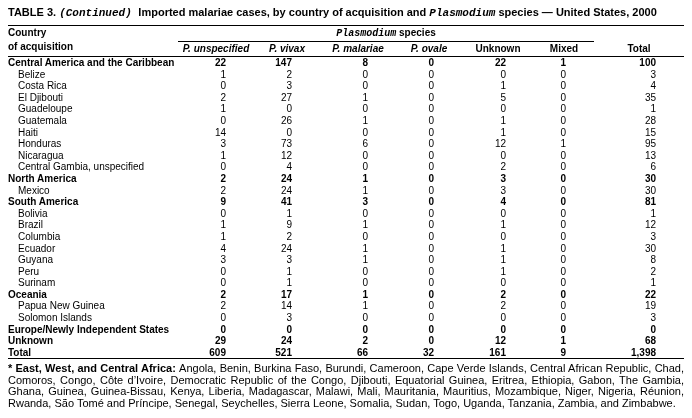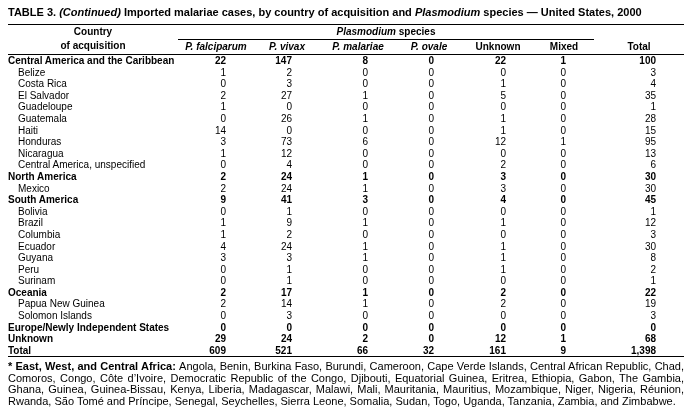--- a/index.html
+++ b/index.html
@@ -6,29 +6,29 @@
   html, body { margin: 0; padding: 0; }
   body {
     width: 692px; height: 418px;
     background: #ffffff; color: #000000;
     font-family: "Liberation Sans", sans-serif;
     overflow: hidden;
   }
   .page { padding: 6px 8px 0 8px; }
 
   .title { font-size: 11px; font-weight: bold; line-height: 13px; margin-bottom: 5px; }
-  .it { font-style: italic; }
+  .it { font-style: italic; font-family: Liberation Mono, monospace; }
 
   table {
     border-collapse: collapse; table-layout: fixed;
     width: 676px; border-top: 1px solid #000;
   }
   thead { border-bottom: 1px solid #000; }
   th { font-size: 10px; font-weight: bold; padding: 0; }
-  th.country { text-align: center; vertical-align: top; }
+  th.country { text-align: left; vertical-align: top; }
   .country-line { line-height: 14px; }
   th.group { border-bottom: 1px solid #000; line-height: 14px; font-weight: bold; }
   th.spacer { border-bottom: none; }
   th.colhead { text-align: center; line-height: 14px; vertical-align: bottom; }
   th.sp { font-style: italic; }
 
   tbody { border-bottom: 1px solid #000; }
   td { font-size: 10px; line-height: 11.6px; padding: 0; white-space: nowrap; overflow: hidden; }
   td.lbl { text-align: left; }
   td.ind { padding-left: 10px; }
@@ -65,21 +65,21 @@
     <thead>
       <tr>
         <th class="country" rowspan="2">
           <div class="country-line">Country</div>
           <div class="country-line">of acquisition</div>
         </th>
         <th class="group" colspan="6"><span class="it">Plasmodium</span><span> species</span></th>
         <th class="spacer"></th>
       </tr>
       <tr>
-        <th class="colhead sp">P. falciparum</th>
+        <th class="colhead sp">P. unspecified</th>
         <th class="colhead sp">P. vivax</th>
         <th class="colhead sp">P. malariae</th>
         <th class="colhead sp">P. ovale</th>
         <th class="colhead">Unknown</th>
         <th class="colhead">Mixed</th>
         <th class="colhead">Total</th>
       </tr>
     </thead>
     <tbody>
         <tr class="bold">
@@ -106,21 +106,21 @@
           <td class="lbl ind">Costa Rica</td>
           <td class="num">0</td>
           <td class="num">3</td>
           <td class="num">0</td>
           <td class="num">0</td>
           <td class="num">1</td>
           <td class="num">0</td>
           <td class="num">4</td>
         </tr>
         <tr>
-          <td class="lbl ind">El Salvador</td>
+          <td class="lbl ind">El Djibouti</td>
           <td class="num">2</td>
           <td class="num">27</td>
           <td class="num">1</td>
           <td class="num">0</td>
           <td class="num">5</td>
           <td class="num">0</td>
           <td class="num">35</td>
         </tr>
         <tr>
           <td class="lbl ind">Guadeloupe</td>
@@ -166,21 +166,21 @@
           <td class="lbl ind">Nicaragua</td>
           <td class="num">1</td>
           <td class="num">12</td>
           <td class="num">0</td>
           <td class="num">0</td>
           <td class="num">0</td>
           <td class="num">0</td>
           <td class="num">13</td>
         </tr>
         <tr>
-          <td class="lbl ind">Central America, unspecified</td>
+          <td class="lbl ind">Central Gambia, unspecified</td>
           <td class="num">0</td>
           <td class="num">4</td>
           <td class="num">0</td>
           <td class="num">0</td>
           <td class="num">2</td>
           <td class="num">0</td>
           <td class="num">6</td>
         </tr>
         <tr class="bold">
           <td class="lbl">North America</td>
@@ -203,21 +203,21 @@
           <td class="num">30</td>
         </tr>
         <tr class="bold">
           <td class="lbl">South America</td>
           <td class="num">9</td>
           <td class="num">41</td>
           <td class="num">3</td>
           <td class="num">0</td>
           <td class="num">4</td>
           <td class="num">0</td>
-          <td class="num">45</td>
+          <td class="num">81</td>
         </tr>
         <tr>
           <td class="lbl ind">Bolivia</td>
           <td class="num">0</td>
           <td class="num">1</td>
           <td class="num">0</td>
           <td class="num">0</td>
           <td class="num">0</td>
           <td class="num">0</td>
           <td class="num">1</td>

